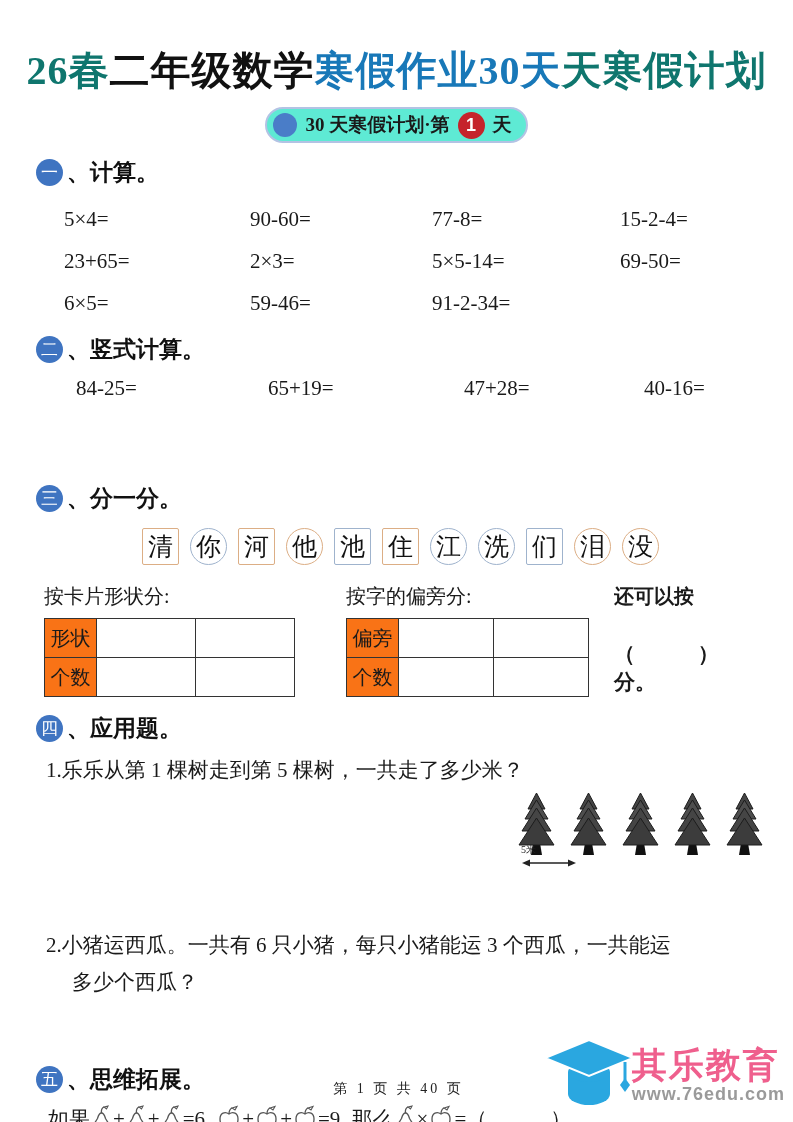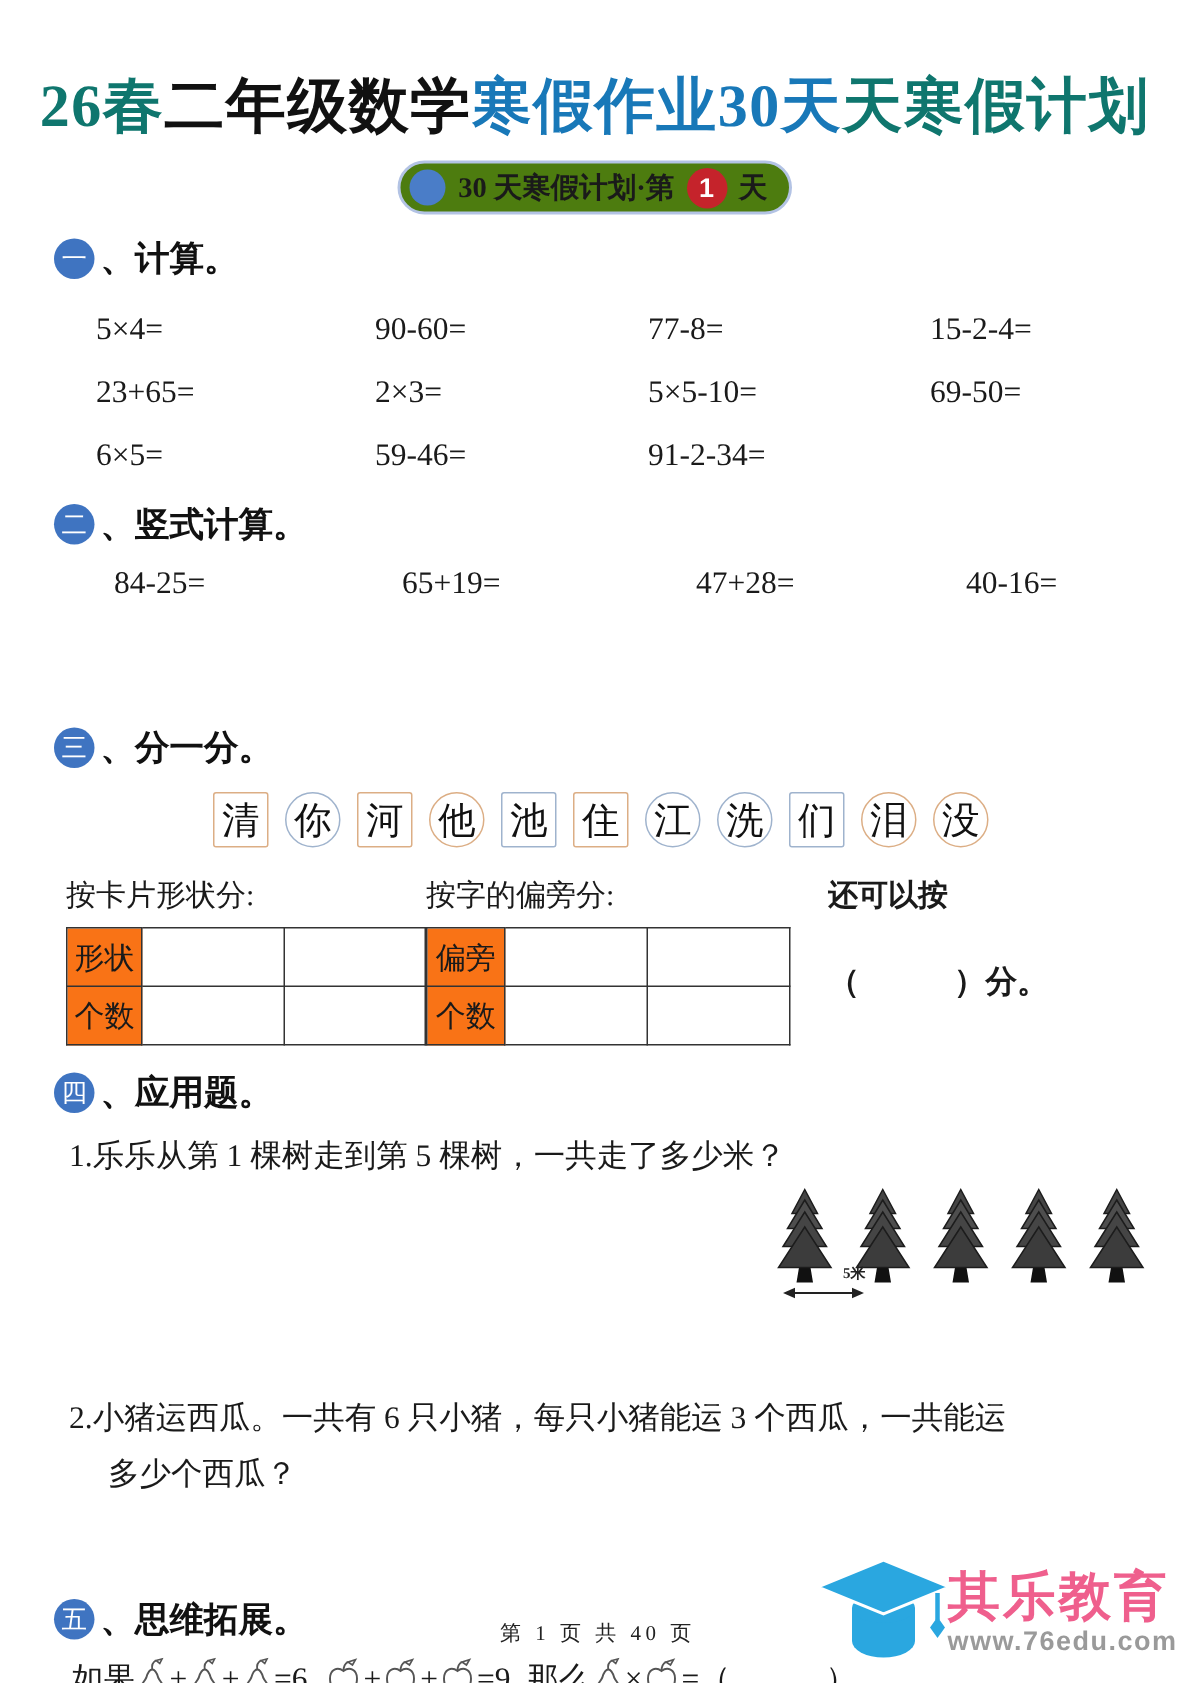--- a/index.html
+++ b/index.html
@@ -8,21 +8,21 @@
 
   
   .title { padding-top:48px; text-align:center; font-size:40px; font-weight:bold;
     letter-spacing:1px; line-height:1.15; white-space:nowrap; }
   .t-red  { color:#0f766e; }
   .t-black{ color:#111111; }
   .t-blue { color:#1878b8; }
 
   
   .banner { margin:13px auto 0; width:fit-content; height:36px; display:flex; align-items:center;
-    gap:8px; background:#4d7c0f; border:2px solid #b3c3e4; border-radius:19px; padding:0 14px 0 6px; }
+    gap:8px; background:#5eead4; border:2px solid #b3c3e4; border-radius:19px; padding:0 14px 0 6px; }
   .banner .dot { width:24px; height:24px; border-radius:50%; background:#4a7dc8; }
   .banner .b-text { font-size:19px; font-weight:bold; color:#1a1a1a; }
   .banner .day { width:27px; height:27px; border-radius:50%; background:#c5232b; color:#ffffff;
     display:flex; align-items:center; justify-content:center; font-size:18px; font-weight:bold;
     font-family:"Liberation Sans",sans-serif; }
 
   
   .sec { display:flex; align-items:center; gap:4px; margin-left:36px; }
   .sec .num { width:27px; height:27px; border-radius:50%; background:#3f74c1; color:#ffffff;
     display:flex; align-items:center; justify-content:center; font-size:17px; flex:0 0 27px; }
@@ -38,37 +38,37 @@
   .cards { margin:14px 0 0 142px; display:flex; gap:11px; }
   .card { width:37px; height:37px; display:flex; align-items:center; justify-content:center;
     font-size:25px; color:#111; background:#fff; }
   .card.square { border-radius:2px; }
   .card.circle { border-radius:50%; }
   .card.b-orange { border:1px solid #dcae85; }
   .card.b-blue   { border:1px solid #9fb3cd; }
 
   
   .sort-row { display:flex; margin:18px 0 0 44px; }
-  .sort-col1 { width:240px; }
+  .sort-col1 { width:302px; }
   .sort-col2 { width:268px; }
   .sort-col3 { flex:1; padding-right:34px;font-weight:bold; }
   .tbl-label { font-size:20px; margin-bottom:8px; }
   table.sort { border-collapse:collapse; }
   table.sort th, table.sort td { border:1.5px solid #333333; height:39px; font-weight:normal; }
   table.sort th { background:#f97316; width:52px; font-size:20px; }
   table.sort td { width:99px; background:#ffffff; }
   .sort-col2 table.sort td { width:95px; }
   .extra-line2 { font-size:21px; margin-top:30px; }
 
   
   .question { margin:8px 0 0 46px; font-size:21px; line-height:1.75; padding-right:24px; }
   .q-indent { padding-left:26px; text-indent:-26px; }
   .trees-wrap { position:relative; height:96px; }
   .trees { position:absolute; right:26px; top:2px; display:flex; gap:7px; align-items:flex-end; }
-  .arrow-overlay { position:absolute; right:216px; top:56px; width:56px; text-align:right;font-weight:bold; }
+  .arrow-overlay { position:absolute; right:216px; top:56px; width:56px; text-align:left; }
   .arrow-overlay .m-label { font-size:10px; line-height:1; color:#222; }
 
   
   .expr { margin:10px 0 0 48px; font-size:21px; display:flex; align-items:center; flex-wrap:nowrap; }
   .expr .fruit { display:inline-flex; margin:0 1px; }
 
   
   .footer { position:absolute; left:4px; right:0; bottom:24px; text-align:center; font-size:14px;
     letter-spacing:3px; color:#222; }
   .logo { position:absolute; right:8px; bottom:2px; display:flex; align-items:center; }
@@ -94,21 +94,21 @@
   <span class="num">一</span>
   <span class="sec-label">、计算。</span>
 </div>
 <div class="calc-grid">
   <span>5×4=</span>
   <span>90-60=</span>
   <span>77-8=</span>
   <span>15-2-4=</span>
   <span>23+65=</span>
   <span>2×3=</span>
-  <span>5×5-10=</span>
+  <span>5×5-14=</span>
   <span>69-50=</span>
   <span>6×5=</span>
   <span>59-46=</span>
   <span>91-2-34=</span>
 </div>
 
 <div class="sec" style="margin-top:10px;">
   <span class="num">二</span>
   <span class="sec-label">、竖式计算。</span>
 </div>

